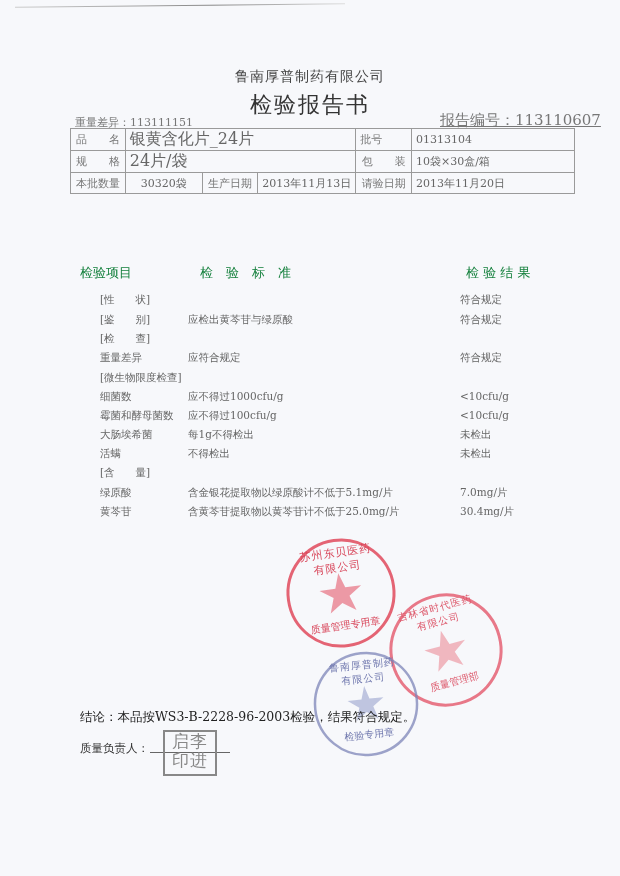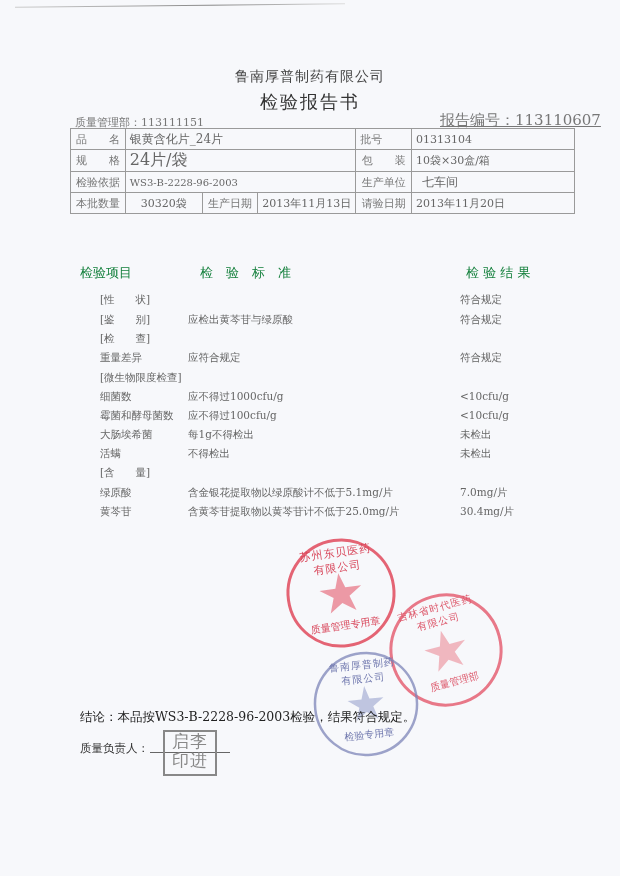--- a/index.html
+++ b/index.html
@@ -1,20 +1,20 @@
 <!DOCTYPE html>
 <html><head>
 <meta charset="utf-8">
 <style>
   html, body { margin:0; padding:0; }
   body { width:620px; height:876px; background:#f7f8fb; position:relative; overflow:hidden;
          font-family:"DejaVu Serif","Liberation Serif",serif; color:#555; }
   .topline { position:absolute; left:15px; top:5px; width:330px; height:1px; background:linear-gradient(90deg,#ccc,#888 60%,#ddd); transform:rotate(-0.6deg); }
   .company { position:absolute; left:0; width:620px; top:68px; text-align:center; font-size:14px; color:#444; letter-spacing:1px; }
-  .title { position:absolute; left:0; width:620px; top:90px; text-align:center; font-size:18px; color:#333; letter-spacing:2px; }
+  .title { position:absolute; left:0; width:620px; top:90px; text-align:center; font-size:22px; color:#333; letter-spacing:2px; }
   .reqno { position:absolute; left:75px; top:115px; font-size:11px; color:#777; }
   .repno { position:absolute; left:440px; top:111px; font-size:15px; color:#777;text-decoration:underline; }
   table.info { position:absolute; left:70px; top:128px; width:505px; border-collapse:collapse; font-size:11px; color:#666; }
   table.info td { border:1px solid #9a9a9a; height:20px; padding:0 4px; white-space:nowrap; }
   .lbl { color:#777; text-align:center; }
   .c { text-align:center; }
   .r { text-align:right; }
   .hdr { position:absolute; top:264px; font-size:13px; color:#15803d; }
   .row { position:absolute; left:76px; width:460px; font-size:10.5px; color:#666; height:18px; }
   .row span { position:absolute; top:0; white-space:nowrap; }
@@ -29,55 +29,49 @@
 </style>
 </head>
 <body>
 
 <div class="topline"></div>
 
 <div class="company">鲁南厚普制药有限公司</div>
 <div class="title">检验报告书</div>
 
 <div class="reqno">
-  <span>质量管理部：</span><span>113111151</span>
+  <span>重量差异：</span><span>113111151</span>
 </div>
 <div class="repno">
   <span>报告编号：</span><span>113110607</span>
 </div>
 
 <table class="info">
   <colgroup>
     <col style="width:55px">
       <col style="width:80px">
       <col style="width:56px">
       <col style="width:86px">
       <col style="width:56px">
       <col style="width:52px">
       <col style="width:50px">
       <col style="width:70px">
   </colgroup>
   <tbody>
       <tr>
     <td class="lbl">品　　名</td>
-    <td colspan="3" style="font-size:12px">银黄含化片_24片</td>
+    <td colspan="3" style="font-size:16px">银黄含化片_24片</td>
     <td class="lbl" style="text-align:left">批号</td>
     <td colspan="3">01313104</td>
   </tr>
   <tr>
     <td class="lbl">规　　格</td>
     <td colspan="3" style="font-size:16px">24片/袋</td>
     <td class="lbl">包　　装</td>
     <td colspan="3">10袋×30盒/箱</td>
-  </tr>
-  <tr>
-    <td class="lbl">检验依据</td>
-    <td colspan="3" style="font-size:10px">WS3-B-2228-96-2003</td>
-    <td class="lbl">生产单位</td>
-    <td colspan="3" style="font-size:12px;padding-left:10px">七车间</td>
   </tr>
   <tr>
     <td class="lbl">本批数量</td>
     <td class="c">30320袋</td>
     <td class="lbl">生产日期</td>
     <td>2013年11月13日</td>
     <td class="lbl">请验日期</td>
     <td colspan="3">2013年11月20日</td>
   </tr>
 </tbody>

